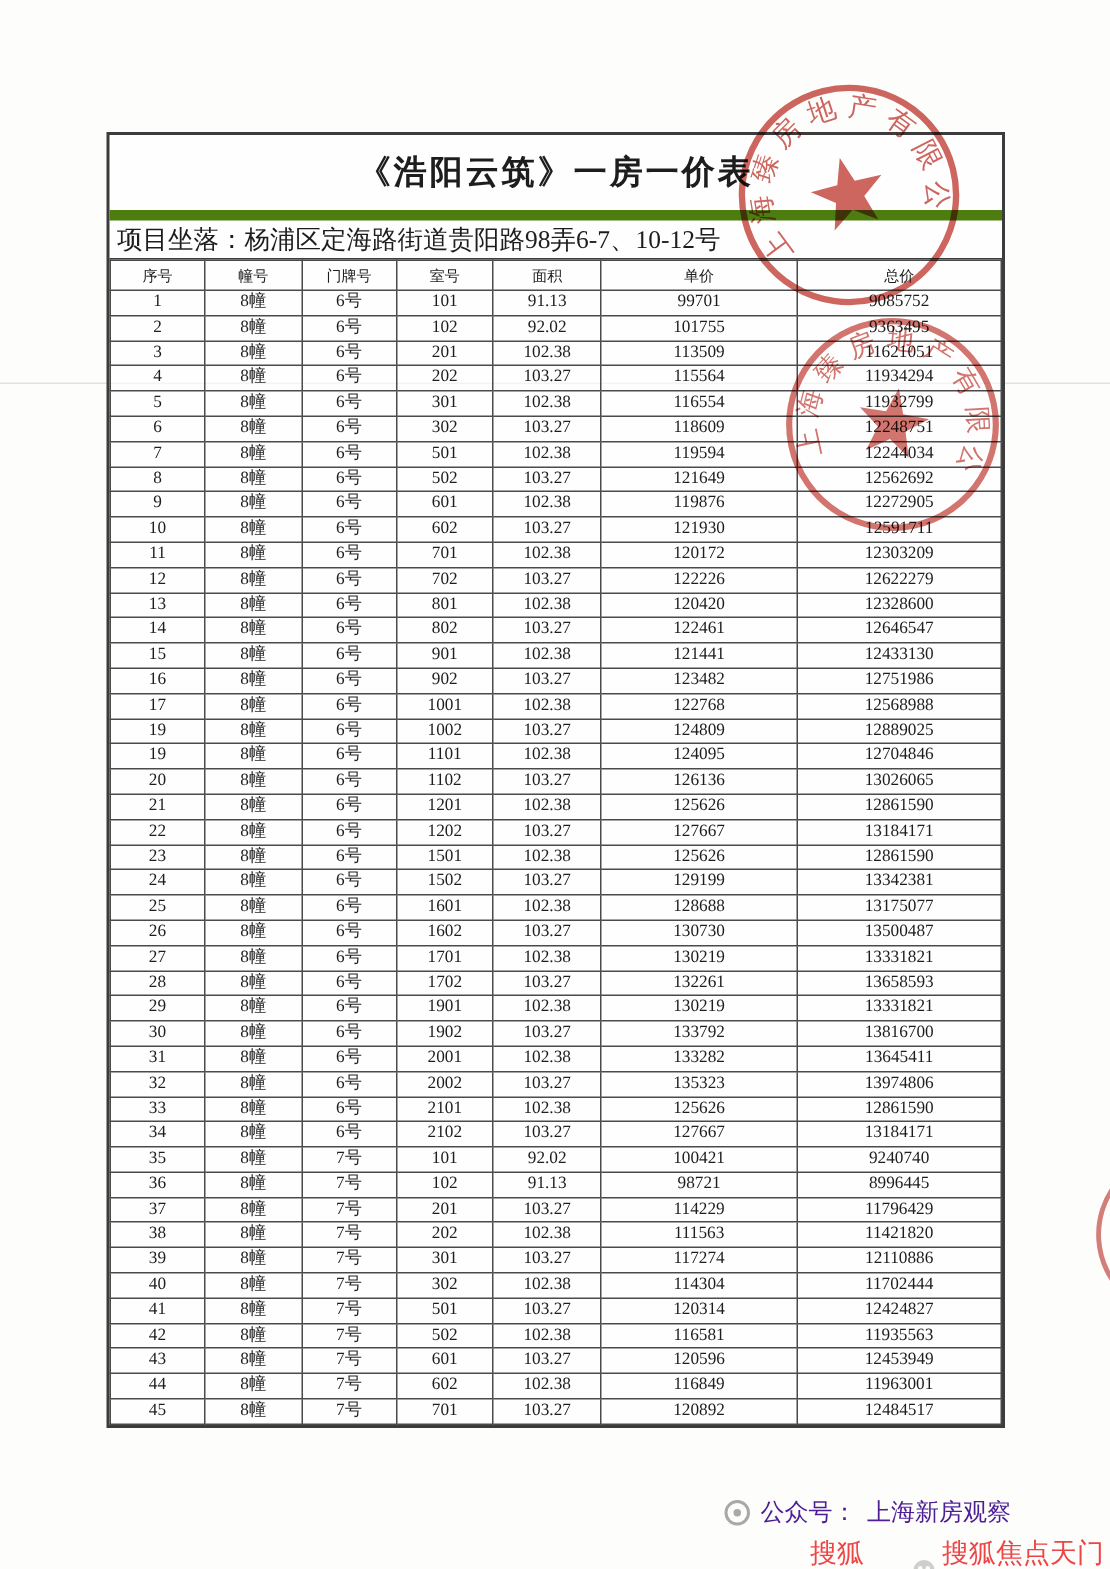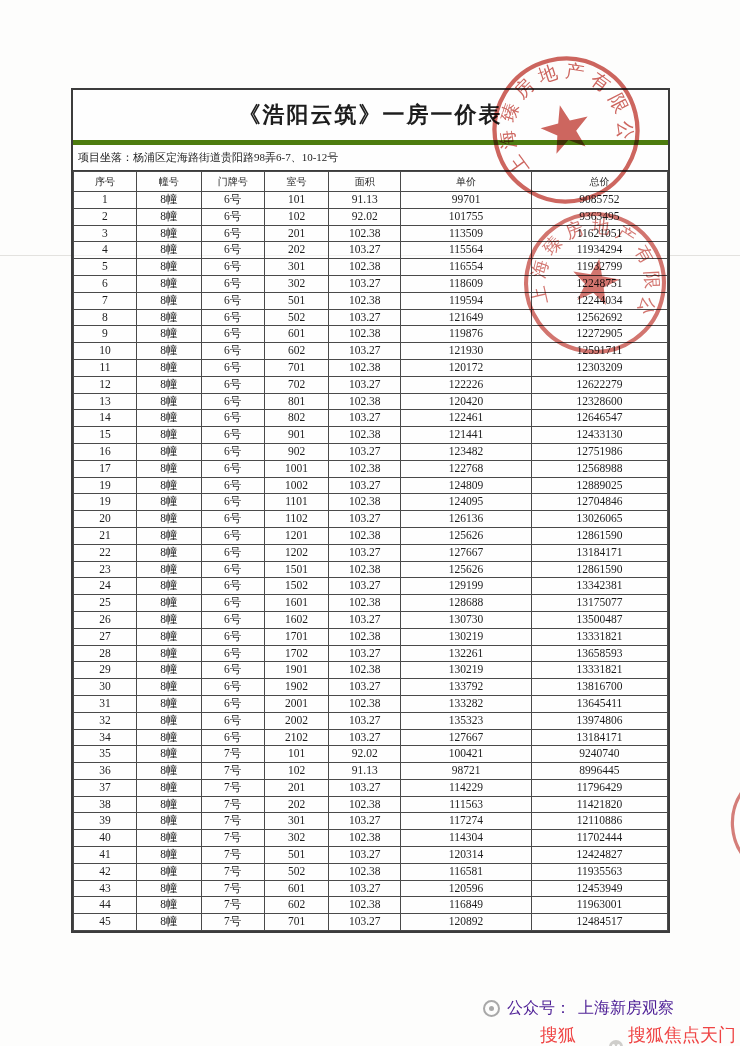--- a/index.html
+++ b/index.html
@@ -8,28 +8,28 @@
     background:#fdfdfc;
     font-family:"Liberation Serif","DejaVu Serif",serif;
     color:#1d1d1d;
   }
   .scan-line{position:absolute;left:0;top:255px;width:740px;height:1px;background:#e3e2df;}
   .doc{
     position:absolute;left:71px;top:88px;width:595px;
     border:2px solid #3c3c3c;background:rgba(255,255,255,.6);
   }
   .title-row{
-    height:50px;border-bottom:5px solid #4d7c0f;
+    height:50px;border-bottom:7px solid #4d7c0f;
     display:flex;align-items:center;justify-content:center;
     font-size:22px;font-weight:bold;letter-spacing:2px;
   }
   .loc-row{
     height:25px;border-bottom:1px solid #3c3c3c;
     display:flex;align-items:center;padding-left:5px;
-    font-size:11px;
+    font-size:17px;
   }
   table{width:100%;border-collapse:collapse;table-layout:fixed;}
   th,td{
     border:1px solid #4a4a4a;text-align:center;padding:0;
     font-weight:normal;overflow:hidden;white-space:nowrap;
   }
   thead th{height:19px;font-size:10px;}
   tbody td{height:15.8px;line-height:15.8px;font-size:11.5px;}
   col.c-seq{width:10.6%;} col.c-bld{width:10.9%;} col.c-door{width:10.6%;}
   col.c-room{width:10.9%;} col.c-area{width:12.1%;} col.c-unit{width:22%;} col.c-total{width:22.9%;}
@@ -378,20 +378,29 @@
         <tr>
           <td>32</td>
           <td>8幢</td>
           <td>6号</td>
           <td>2002</td>
           <td>103.27</td>
           <td>135323</td>
           <td>13974806</td>
         </tr>
         <tr>
+          <td>33</td>
+          <td>8幢</td>
+          <td>6号</td>
+          <td>2101</td>
+          <td>102.38</td>
+          <td>125626</td>
+          <td>12861590</td>
+        </tr>
+        <tr>
           <td>34</td>
           <td>8幢</td>
           <td>6号</td>
           <td>2102</td>
           <td>103.27</td>
           <td>127667</td>
           <td>13184171</td>
         </tr>
         <tr>
           <td>35</td>

